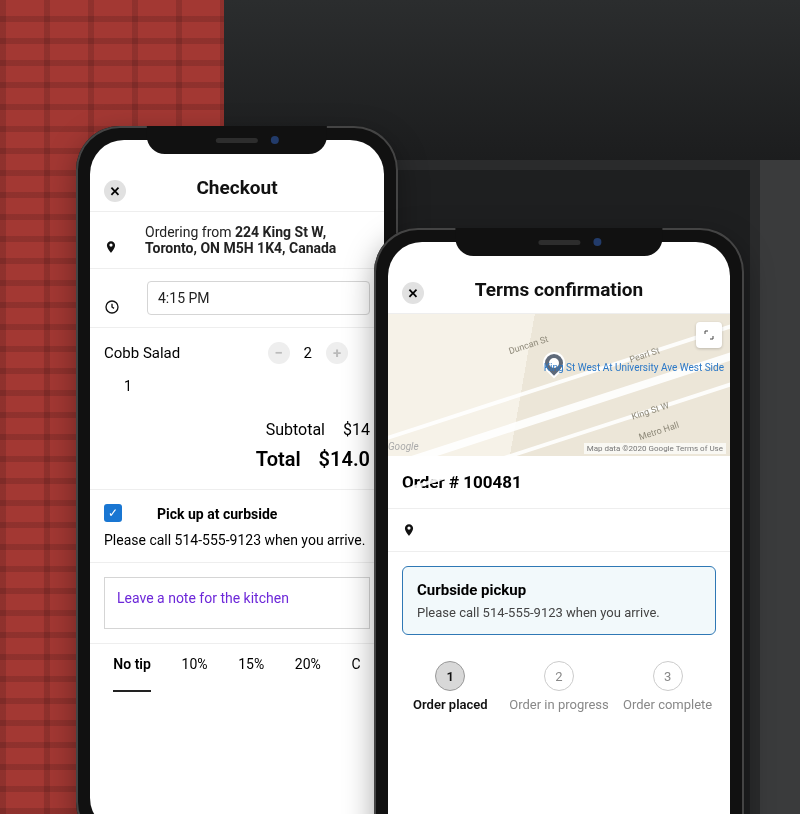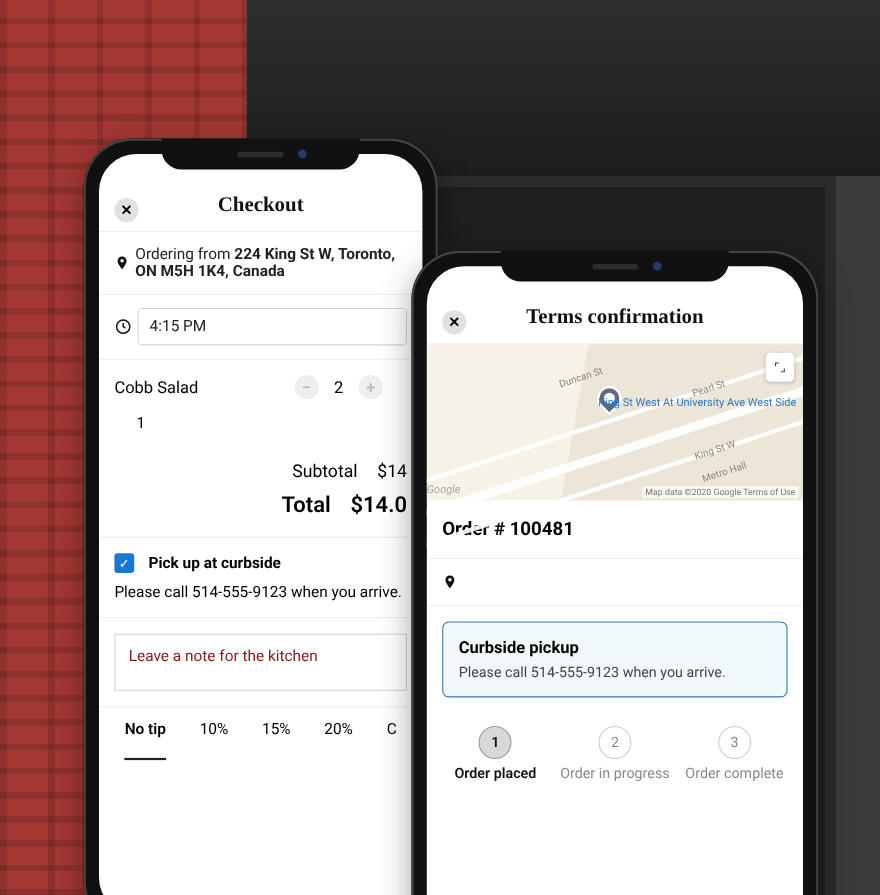--- a/index.html
+++ b/index.html
@@ -66,45 +66,45 @@
   .header {
     display:flex; align-items:center; justify-content:center;
     padding: 36px 14px 12px; position:relative; border-bottom:1px solid #eee;
   }
   .header .close {
     position:absolute; left:14px; top:40px; width:22px; height:22px;
     background:#e1e1e1; border-radius:50%;
     display:flex; align-items:center; justify-content:center;
     font-size:13px; font-weight:700; cursor:pointer;
   }
-  .header h1 { font-size:19px; font-weight:700; color:#111;font-family:Liberation Serif, serif; }
+  .header h1 { font-size:19px; font-weight:700; color:#111; }
 
   .section { padding: 12px 14px; border-bottom:1px solid #eee; font-size:14px; color:#222;}
-  .row { display:flex; align-items:center; gap:5px; }
+  .row { display:flex; align-items:flex-end; gap:27px; }
   .row svg { flex:none; }
 
   .timebox {
     border:1px solid #d5d5d5; border-radius:4px; padding:8px 10px; flex:1;
     background:#fff; font-size:14px; color:#222;
   }
 
   .line { display:flex; align-items:center; justify-content:space-between; padding:14px; font-size:15px;}
   .qtybtn { width:22px; height:22px; border-radius:50%; background:#eee; color:#bbb;
     display:inline-flex; align-items:center; justify-content:center; font-weight:700; }
   .totals { padding: 6px 14px 14px; border-bottom:1px solid #eee;}
   .trow { display:flex; justify-content:flex-end; gap:18px; padding:4px 0;}
   .trow.big { font-size:20px; font-weight:600; }
 
   .curb { padding:14px; border-bottom:1px solid #eee;}
   .chk { width:18px; height:18px; background:#1976d2; border-radius:3px;
     display:inline-flex; align-items:center; justify-content:center; color:#fff; font-size:12px;}
   .curb label { font-weight:700; font-size:14px; margin-left:8px;}
   .curb p { font-size:14px; margin-top:10px;}
 
-  .note { margin:14px; border:1px solid #d5d5d5; padding:12px; color:#7f1d1d; font-size:14px; min-height:52px;}
+  .note { margin:14px; border:1px solid #d5d5d5; padding:12px; color:#6d28d9; font-size:14px; min-height:52px;}
 
   .tips { display:flex; justify-content:space-around; padding:12px 8px; font-size:14px; border-top:1px solid #eee;}
   .tips span { padding-bottom:18px;}
   .tips span.active { border-bottom:2px solid #222; font-weight:600;}
 
   
   .map {
     height:142px; position:relative;
     background:
       linear-gradient(100deg, #f6f2e8 0 40%, #ece6d8 40% 100%);

